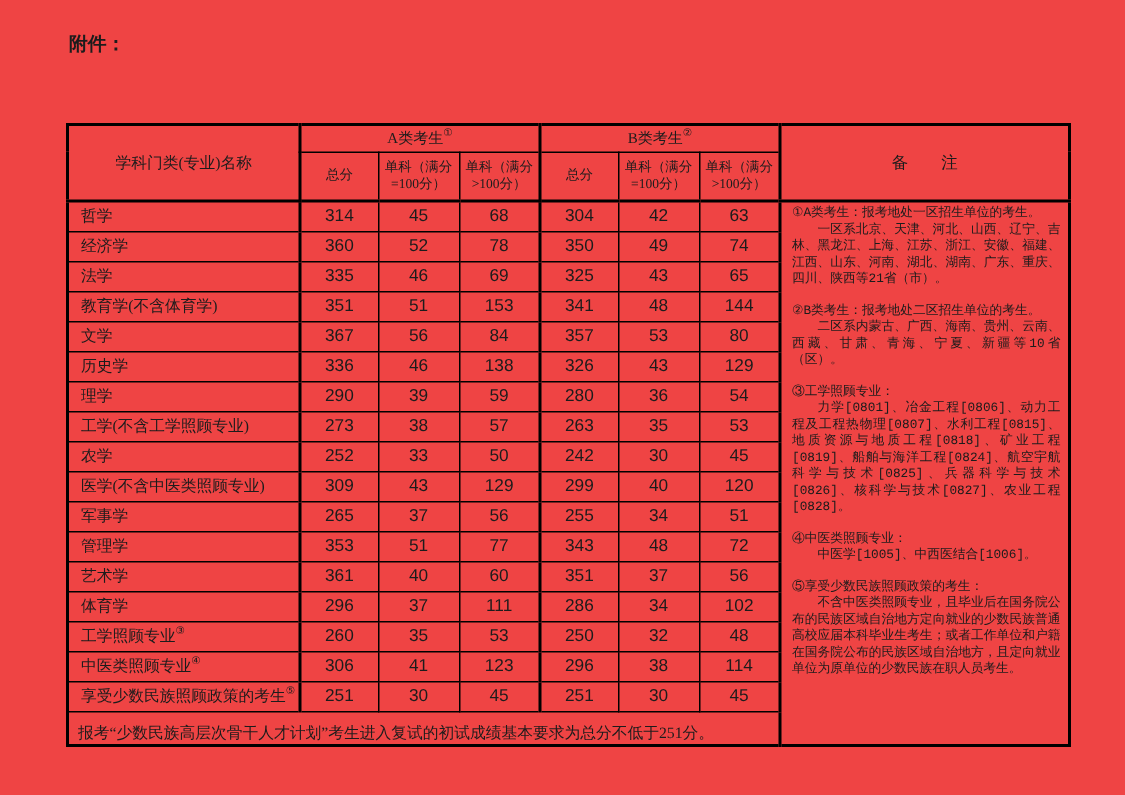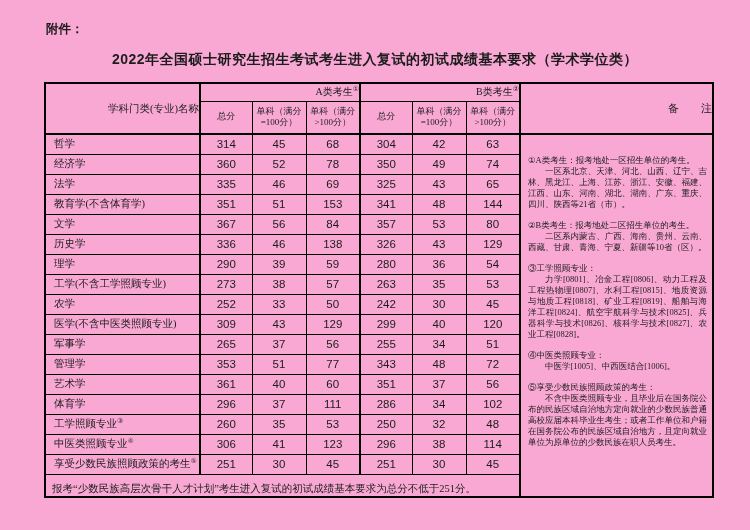--- a/index.html
+++ b/index.html
@@ -1,19 +1,19 @@
 <!DOCTYPE html>
 <html><head>
 <meta charset="utf-8">
 <style>
   * { margin: 0; padding: 0; box-sizing: border-box; }
   html, body { width: 750px; height: 530px; background: #ffffff; }
   .page {
     position: relative; width: 750px; height: 530px;
-    background: #f9a8d4; color: #1c1c1c;
+    background: #ef4444; color: #1c1c1c;
     font-family: "Liberation Serif", serif;
     overflow: hidden;
   }
   .attachment {
     position: absolute; left: 46px; top: 21px;
     font-size: 12.5px; font-weight: bold;
     font-family: "Liberation Sans", sans-serif;
   }
   .title {
     position: absolute; left: 0; top: 51px; width: 100%;
@@ -25,56 +25,55 @@
     position: absolute; left: 44px; top: 82px; width: 668px;
     border-collapse: collapse; table-layout: fixed;
     border: 2px solid #000;
   }
   .score-table th, .score-table td {
     border: 1px solid #000;
     font-weight: normal;
   }
   .b-right-thick { border-right-width: 2px !important; }
   .col1-h, .remark-h, .sub-h { border-bottom-width: 2px !important; }
-  .hrow-1 th { height: 18px; text-align: right; }
+  .hrow-1 th { height: 18px; }
   .hrow-2 th { height: 33px; }
   .col1-h  { font-size: 10.5px; font-weight: bold; text-align: center; border-radius: 12px; }
   .group-h { font-size: 10px;  font-weight: bold; text-align: center; }
   .remark-h{ font-size: 11px;  font-weight: bold; text-align: center; border-radius: 12px; }
   .sub-h   { font-size: 9px;   font-weight: bold; text-align: center;
              line-height: 1.3; padding: 1px 2px; }
   sup { font-size: 7px; line-height: 0; }
   tbody tr.data-row td { height: 20px; }
   .c-subject {
     text-align: left; padding-left: 8px; font-size: 10.5px;
     white-space: nowrap; overflow: hidden;
   }
   .c-score {
     text-align: center; font-size: 11.5px; font-weight: bold;
     font-family: "Liberation Sans", sans-serif;
   }
   .remarks-cell {
-    vertical-align: top; padding: 20px 5px 4px 7px;
+    vertical-align: top; padding: 2px 5px 4px 7px; font-family: Liberation Mono, monospace;
   }
   .remarks-cell p { font-size: 8.5px; line-height: 11px; text-align: justify; }
   .remark-body { text-indent: 2em; }
   .remark-section + .remark-section { margin-top: 10px; }
   .footer-cell {
     height: 20px; vertical-align: top; padding: 7px 4px 0 6px;
     font-size: 10.5px; text-align: left;
   }
 </style>
 </head>
 <body>
 
 <div class="page">
 
   <div class="attachment">附件：</div>
 
-  <div class="title">2022年全国硕士研究生招生考试考生进入复试的初试成绩基本要求（学术学位类）</div>
 
   <table class="score-table">
     <colgroup>
       <col style="width:155px">
         <col style="width:52px">
         <col style="width:54px">
         <col style="width:54px">
       <col style="width:52px">
         <col style="width:54px">
         <col style="width:54px">

